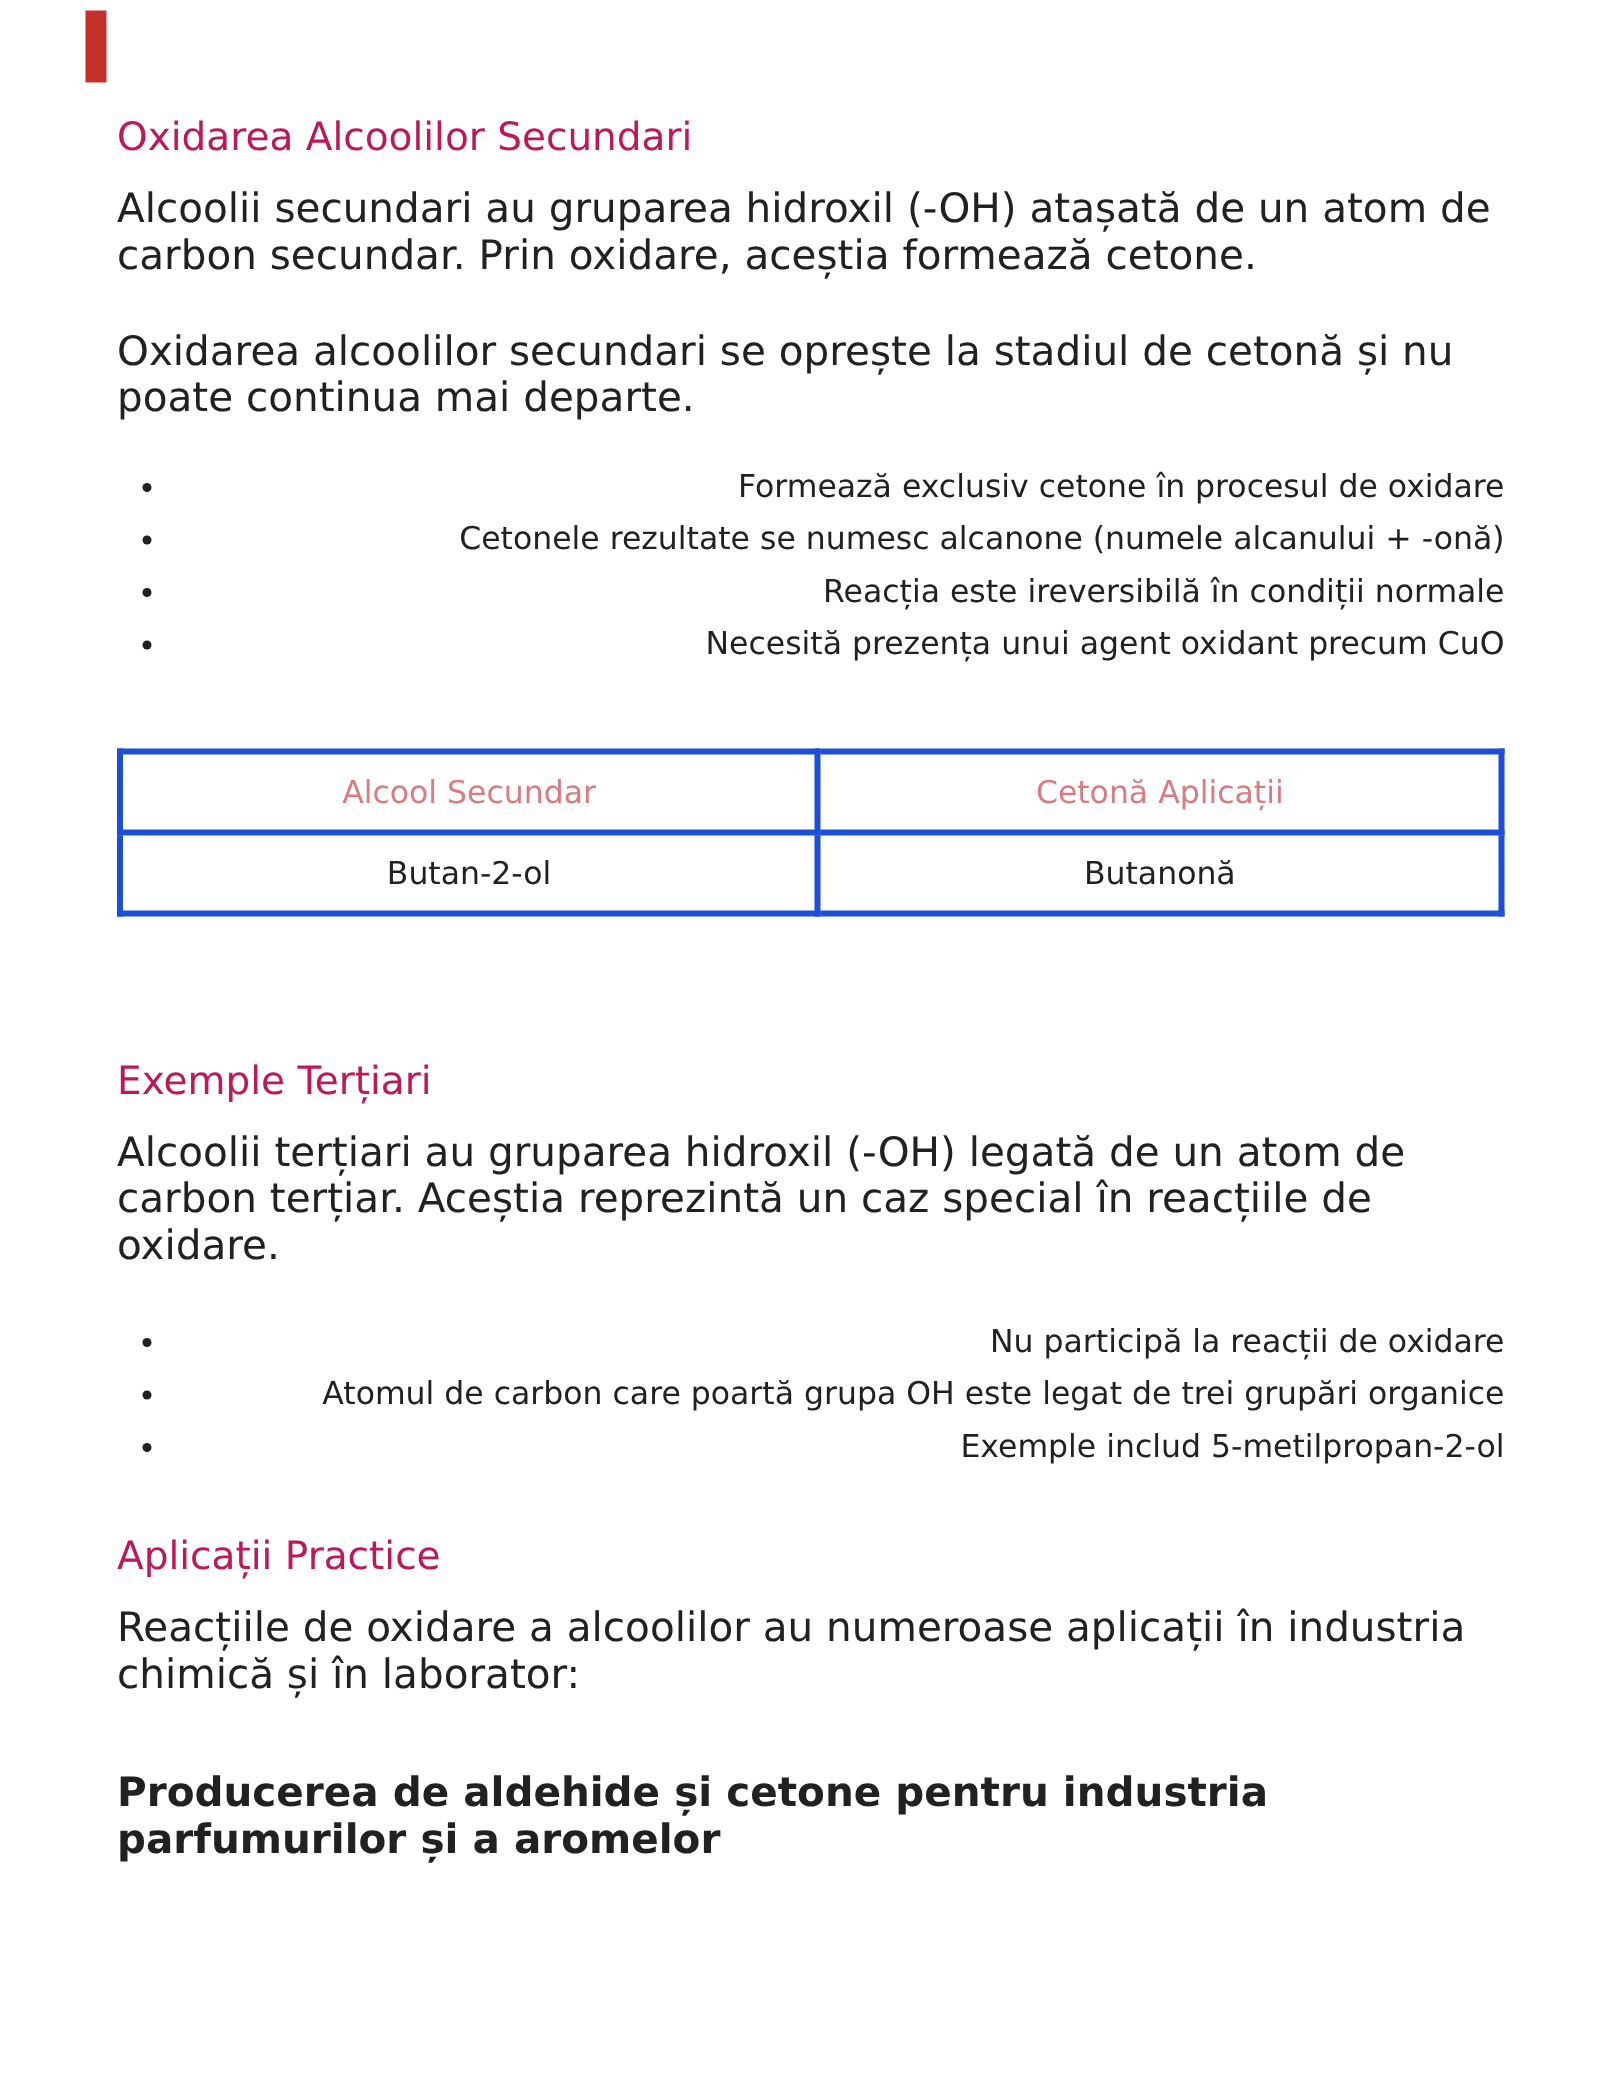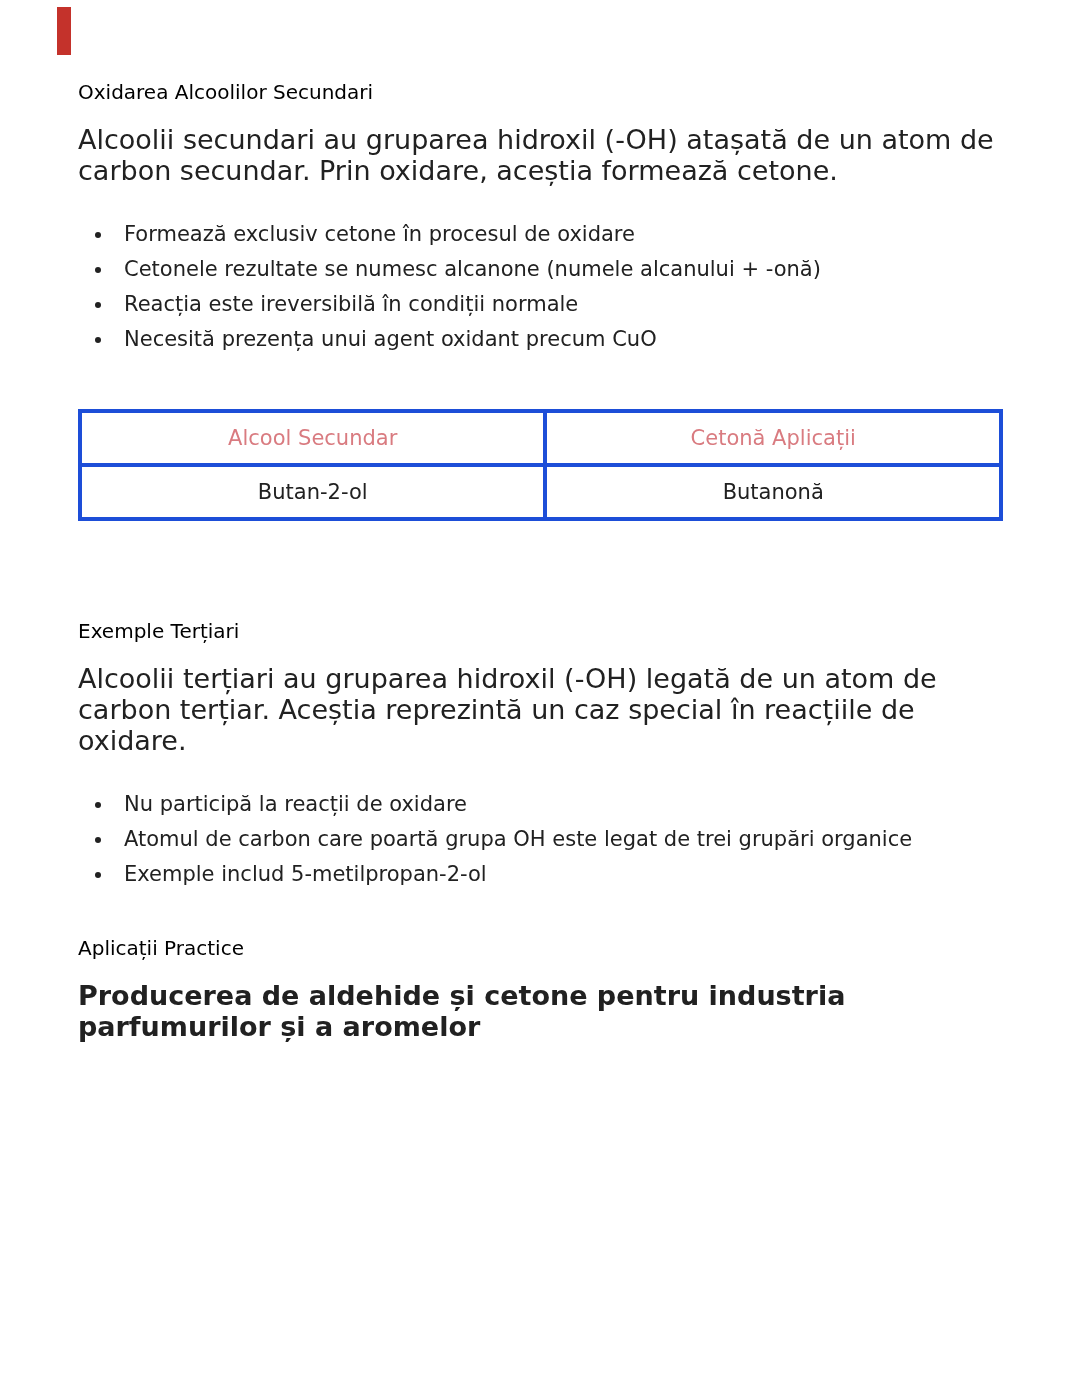--- a/index.html
+++ b/index.html
@@ -20,35 +20,36 @@
     left: 57px;
     top: 7px;
     width: 14px;
     height: 48px;
     background: #c4322b;
   }
   .page {
     padding: 76px 77px 0 78px;
   }
   .section-heading {
-    font-size: 20px;
+    font-size: 26px;
     line-height: 32px;
     font-weight: 400;
-    color: #000000;
+    color: #be185d;
     margin: 0 0 16px 0;
   }
   .para {
     font-size: 27px;
     line-height: 31px;
     margin: 0 0 33px 0;
   }
   .bullet-list {
     list-style: disc;
     margin: 0 0 54px 0;
     padding-left: 36px;
+    text-align: right;
   }
   .bullet-list li {
     font-size: 21px;
     line-height: 31px;
     margin-bottom: 4px;
     padding-left: 10px;
   }
   .bullet-list.tight-bottom {
     margin-bottom: 42px;
   }
@@ -89,20 +90,21 @@
 </head>
 <body>
 
 <div class="red-top-marker"></div>
 
 <div class="page">
 
   <div class="section section-secondary">
     <h1 class="section-heading">Oxidarea Alcoolilor Secundari</h1>
     <p class="para">Alcoolii secundari au gruparea hidroxil (-OH) atașată de un atom de carbon secundar. Prin oxidare, aceștia formează cetone.</p>
+    <p class="para pre-list">Oxidarea alcoolilor secundari se oprește la stadiul de cetonă și nu poate continua mai departe.</p>
     <ul class="bullet-list">
       <li>Formează exclusiv cetone în procesul de oxidare</li>
       <li>Cetonele rezultate se numesc alcanone (numele alcanului + -onă)</li>
       <li>Reacția este ireversibilă în condiții normale</li>
       <li>Necesită prezența unui agent oxidant precum CuO</li>
     </ul>
 
     <table class="data-table">
       <thead>
         <tr>
@@ -124,16 +126,17 @@
     <p class="para">Alcoolii terțiari au gruparea hidroxil (-OH) legată de un atom de carbon terțiar. Aceștia reprezintă un caz special în reacțiile de oxidare.</p>
     <ul class="bullet-list tight-bottom">
       <li>Nu participă la reacții de oxidare</li>
       <li>Atomul de carbon care poartă grupa OH este legat de trei grupări organice</li>
       <li>Exemple includ 5-metilpropan-2-ol</li>
     </ul>
   </div>
 
   <div class="section section-applications">
     <h2 class="section-heading">Aplicații Practice</h2>
+    <p class="para wide-gap">Reacțiile de oxidare a alcoolilor au numeroase aplicații în industria chimică și în laborator:</p>
     <p class="para last">Producerea de aldehide și cetone pentru industria parfumurilor și a aromelor</p>
   </div>
 
 </div>
 
 </body></html>

